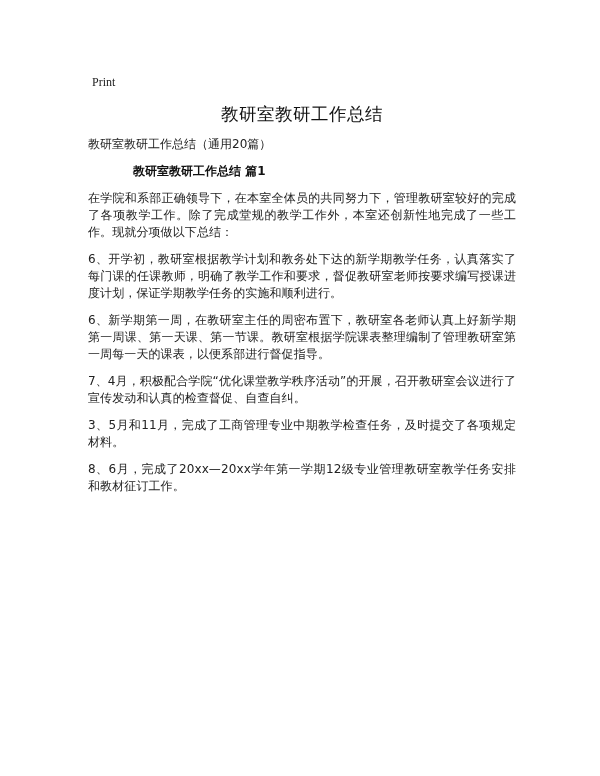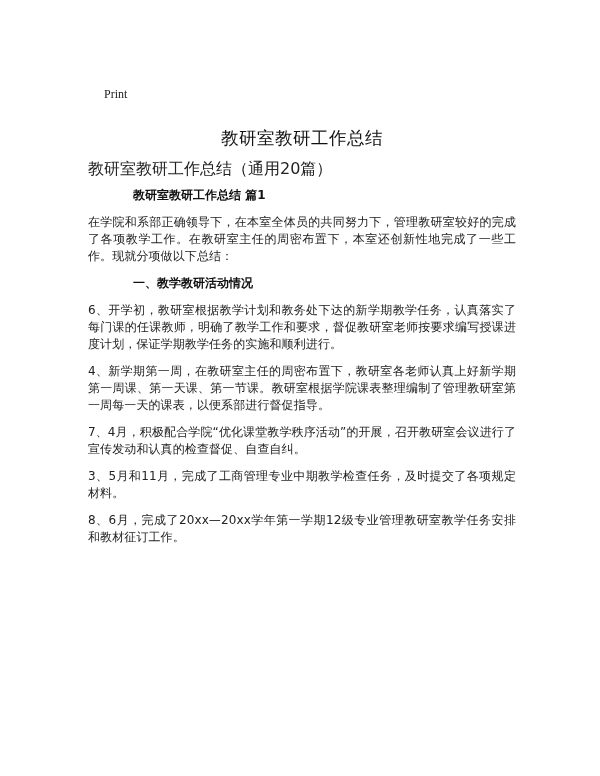--- a/index.html
+++ b/index.html
@@ -20,33 +20,33 @@
       left: 88px;
       top: 70px;
       width: 428px;
     }
     .print-label {
       font-family: "Liberation Serif", "DejaVu Serif", serif;
       font-size: 12px;
       color: #222;
       height: 16px;
       line-height: 16px;
-      margin: 16px;
+      margin: 4px;
     }
     .doc-title {
       font-size: 17.5px;
       font-weight: normal;
       text-align: center;
       color: #111;
-      margin: 24px 0 0 0;
+      margin: 12px 0 0 0;
       line-height: 24px;
       letter-spacing: 0.5px;
     }
     .doc-subtitle {
-      font-size: 16px;
+      font-size: 12px;
       line-height: 17px;
       margin: 10px 0 0 0;
       color: #222;
     }
     .section-heading {
       font-size: 12px;
       font-weight: bold;
       line-height: 17px;
       margin: 10px 0 0 0;
       color: #111;
@@ -67,22 +67,21 @@
 
 <div class="page">
   <p class="print-label">Print</p>
 
   <h1 class="doc-title">教研室教研工作总结</h1>
 
   <p class="doc-subtitle">教研室教研工作总结（通用20篇）</p>
 
   <h2 class="section-heading">教研室教研工作总结 篇1</h2>
 
-  <p class="para">在学院和系部正确领导下，在本室全体员的共同努力下，管理教研室较好的完成了各项教学工作。在教研室主任的周密布置下，本室还创新性地完成了一些工作。现就分项做以下总结：</p>
+  <p class="para">在学院和系部正确领导下，在本室全体员的共同努力下，管理教研室较好的完成了各项教学工作。除了完成堂规的教学工作外，本室还创新性地完成了一些工作。现就分项做以下总结：</p>
 
-  <h3 class="section-heading">一、教学教研活动情况</h3>
 
   <p class="para">6、开学初，教研室根据教学计划和教务处下达的新学期教学任务，认真落实了每门课的任课教师，明确了教学工作和要求，督促教研室老师按要求编写授课进度计划，保证学期教学任务的实施和顺利进行。</p>
-  <p class="para">4、新学期第一周，在教研室主任的周密布置下，教研室各老师认真上好新学期第一周课、第一天课、第一节课。教研室根据学院课表整理编制了管理教研室第一周每一天的课表，以便系部进行督促指导。</p>
+  <p class="para">6、新学期第一周，在教研室主任的周密布置下，教研室各老师认真上好新学期第一周课、第一天课、第一节课。教研室根据学院课表整理编制了管理教研室第一周每一天的课表，以便系部进行督促指导。</p>
   <p class="para">7、4月，积极配合学院“优化课堂教学秩序活动”的开展，召开教研室会议进行了宣传发动和认真的检查督促、自查自纠。</p>
   <p class="para">3、5月和11月，完成了工商管理专业中期教学检查任务，及时提交了各项规定材料。</p>
   <p class="para">8、6月，完成了20xx—20xx学年第一学期12级专业管理教研室教学任务安排和教材征订工作。</p>
 </div>
 
 </body></html>

